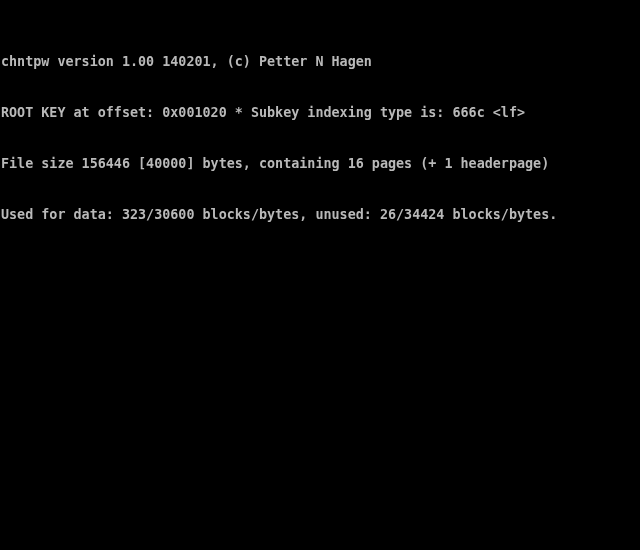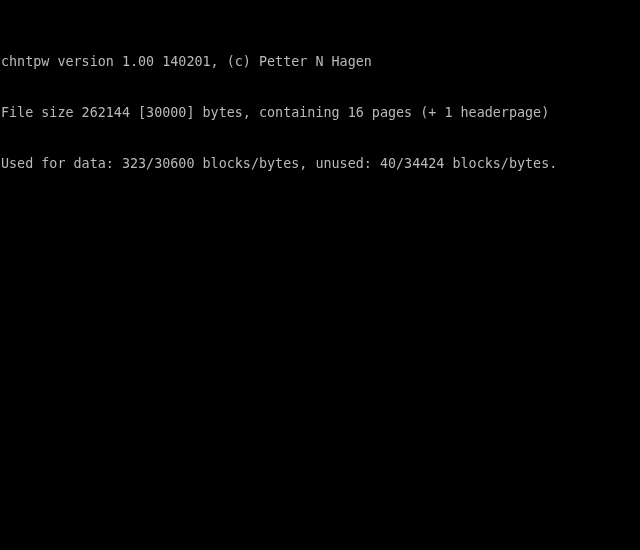--- a/index.html
+++ b/index.html
@@ -50,37 +50,39 @@
     position: absolute;
     left: 1px;
     top: 2px;
     width: 639px;
   }
   .line {
     display: block;
     height: 17px;
     white-space: pre;
     font-family: "DejaVu Sans Mono", "Liberation Mono", monospace;
+    font-weight: bold;
   }
   .blank { color: transparent; }
 </style>
 </head>
 <body>
 
 <div id="terminal">
 
   <div id="scrollback-sliver">
     
   </div>
 
   <div id="screen-lines">
 
     <span class="line">chntpw version 1.00 140201, (c) Petter N Hagen</span>
-    <span class="line">File size 262144 [30000] bytes, containing 16 pages (+ 1 headerpage)</span>
-    <span class="line">Used for data: 323/30600 blocks/bytes, unused: 40/34424 blocks/bytes.</span>
+    <span class="line">ROOT KEY at offset: 0x001020 * Subkey indexing type is: 666c &lt;lf&gt;</span>
+    <span class="line">File size 156446 [40000] bytes, containing 16 pages (+ 1 headerpage)</span>
+    <span class="line">Used for data: 323/30600 blocks/bytes, unused: 26/34424 blocks/bytes.</span>
 
     <span class="line blank"> </span>
     <span class="line blank"> </span>
 
 
     <span class="line blank"> </span>
     
 
     
     

